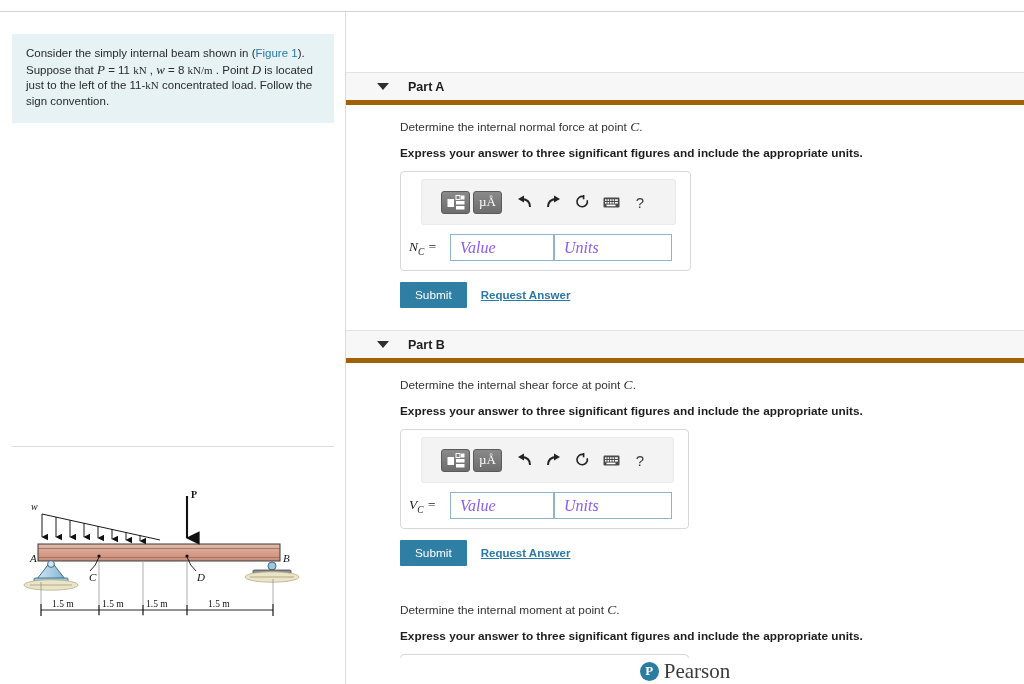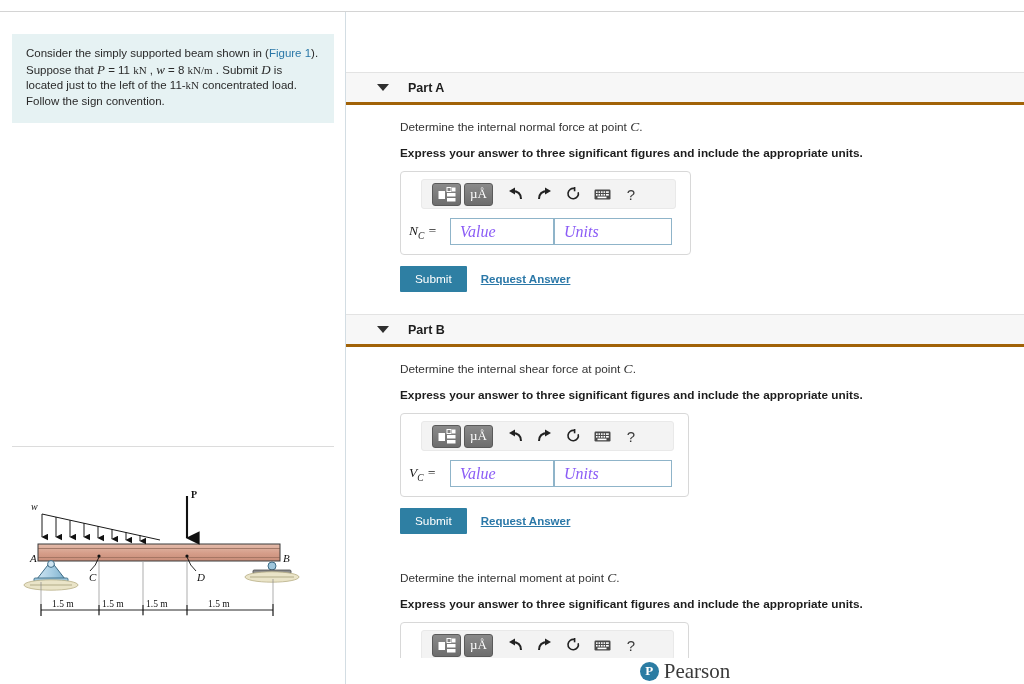--- a/index.html
+++ b/index.html
@@ -77,21 +77,21 @@
   
   #right-col {
     position: absolute; left: 346px; top: 12px;
     width: 678px; height: 672px;
     background: #fff;
   }
   .part-header {
     position: relative;
     background: #f7f7f7;
     border-top: 1px solid #e3e3e3;
-    border-bottom: 3px solid #a16207;
+    border-bottom: 5px solid #a16207;
     height: 33px;
     display: flex; align-items: center;
   }
   .caret {
     width: 0; height: 0;
     border-left: 6px solid transparent;
     border-right: 6px solid transparent;
     border-top: 7px solid #2f2f2f;
     margin-left: 31px; margin-right: 19px;
   }
@@ -111,24 +111,24 @@
     border-radius: 4px;
     width: 291px;
     padding: 7px 8px 9px 8px;
     background: #fff;
   }
   .answer-box.wide { width: 289px; }
   .mathbar {
     background: #f3f3f3;
     border: 1px solid #e9e9e9;
     border-radius: 3px;
-    height: 30px;
+    height: 46px;
     margin: 0 6px 0 12px;
     display: flex; align-items: center;
-    padding-left: 10px;
+    padding-left: 19px;
     gap: 3px;
   }
   .tool-btn {
     width: 29px; height: 23px;
     border-radius: 3px;
     border: 1px solid #5a5a5a;
     background: linear-gradient(#8a8a8a, #6d6d6d);
     display: flex; align-items: center; justify-content: center;
     color: #fff;
   }
@@ -205,22 +205,22 @@
 <body>
 
 <div id="page">
 
   <div class="top-rule"></div>
   <div class="v-divider"></div>
 
   <div id="left-col">
 
     <div class="problem-box">
-      <span>Consider the simply supported beam shown in (</span><a class="fig-link" href="#">Figure 1</a><span>).</span>
-      <span>Suppose that </span><span class="mi">P</span><span> = 11 </span><span class="mu">kN</span><span> , </span><span class="mi">w</span><span> = 8 </span><span class="mu">kN/m</span><span> . Submit </span><span class="mi">D</span><span> is located just to the left of the 11-</span><span class="mu">kN</span><span> concentrated load. Follow the sign convention.</span>
+      <span>Consider the simply internal beam shown in (</span><a class="fig-link" href="#">Figure 1</a><span>).</span>
+      <span>Suppose that </span><span class="mi">P</span><span> = 11 </span><span class="mu">kN</span><span> , </span><span class="mi">w</span><span> = 8 </span><span class="mu">kN/m</span><span> . Point </span><span class="mi">D</span><span> is located just to the left of the 11-</span><span class="mu">kN</span><span> concentrated load. Follow the sign convention.</span>
     </div>
 
     <div class="figure-rule"></div>
 
     <svg id="beam-figure" viewBox="0 0 310 155">
       <defs>
         <linearGradient id="beamGrad" x1="0" y1="0" x2="0" y2="1">
           <stop offset="0%" stop-color="#e4bcab"></stop>
           <stop offset="55%" stop-color="#d59d89"></stop>
           <stop offset="100%" stop-color="#c98d79"></stop>

